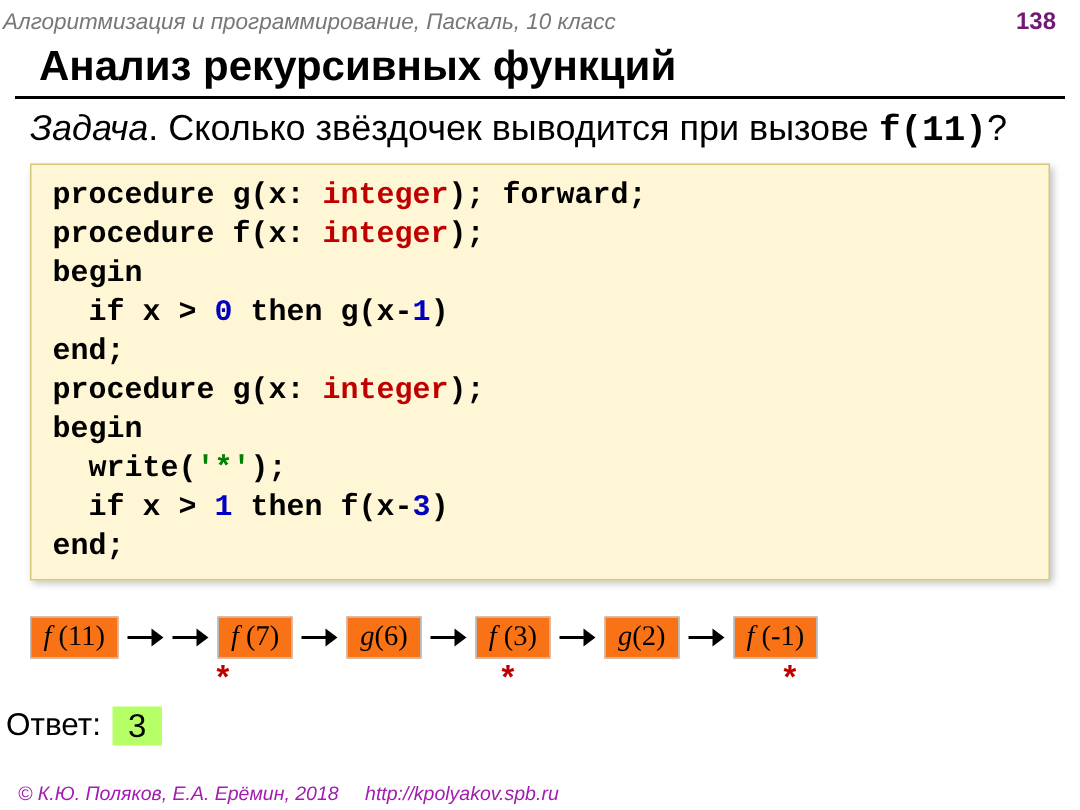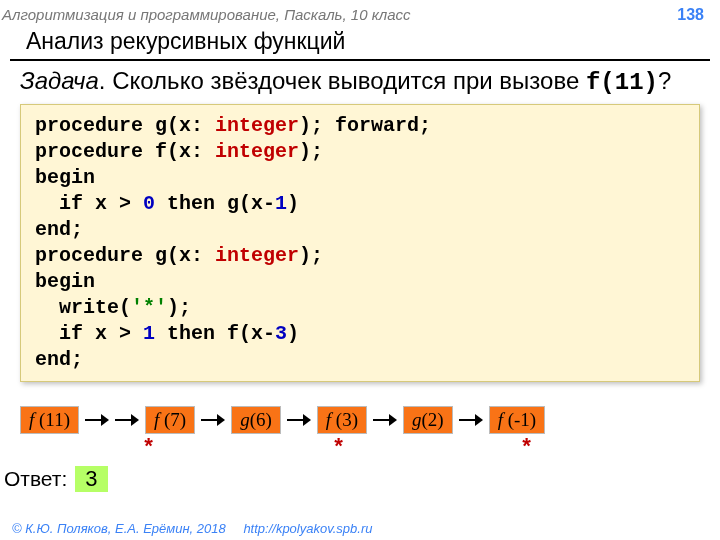--- a/index.html
+++ b/index.html
@@ -13,25 +13,25 @@
   }
   .header {
     display: flex;
     justify-content: space-between;
     align-items: baseline;
     padding: 6px 16px 2px 2px;
     color: #777;
     font-style: italic;
     font-size: 15px;
   }
-  .page-num { font-weight: bold; color: #3b82f6; font-style: normal; font-size: 16px; }
+  .page-num { font-weight: bold; color: #701a75; font-style: normal; font-size: 16px; }
   .title {
     padding: 2px 16px 4px 16px;
-    font-size: 23px;
-    font-weight: normal;
+    font-size: 28px;
+    font-weight: bold;
     border-bottom: 2px solid #000;
     margin: 0 10px 6px 10px;
   }
   .task {
     padding: 0 20px 6px 20px;
     font-size: 24px;
   }
   .task .zadacha { font-style: italic; }
   .task .code { font-family: "Courier New", monospace; font-weight: bold; }
   .codebox {
@@ -103,21 +103,21 @@
   .answer-box {
     background: #b6ff66;
     padding: 0 10px;
     font-size: 22px;
   }
   .footer {
     position: absolute;
     bottom: 4px;
     left: 12px;
     font-size: 13px;
-    color: #3b82f6;
+    color: #a21caf;
     font-style: italic;
   }
   .footer .url { margin-left: 14px; }
 </style>
 </head>
 <body>
 
 <div class="header">
   <span>Алгоритмизация и программирование, Паскаль, 10 класс</span>
   <span class="page-num">138</span>

